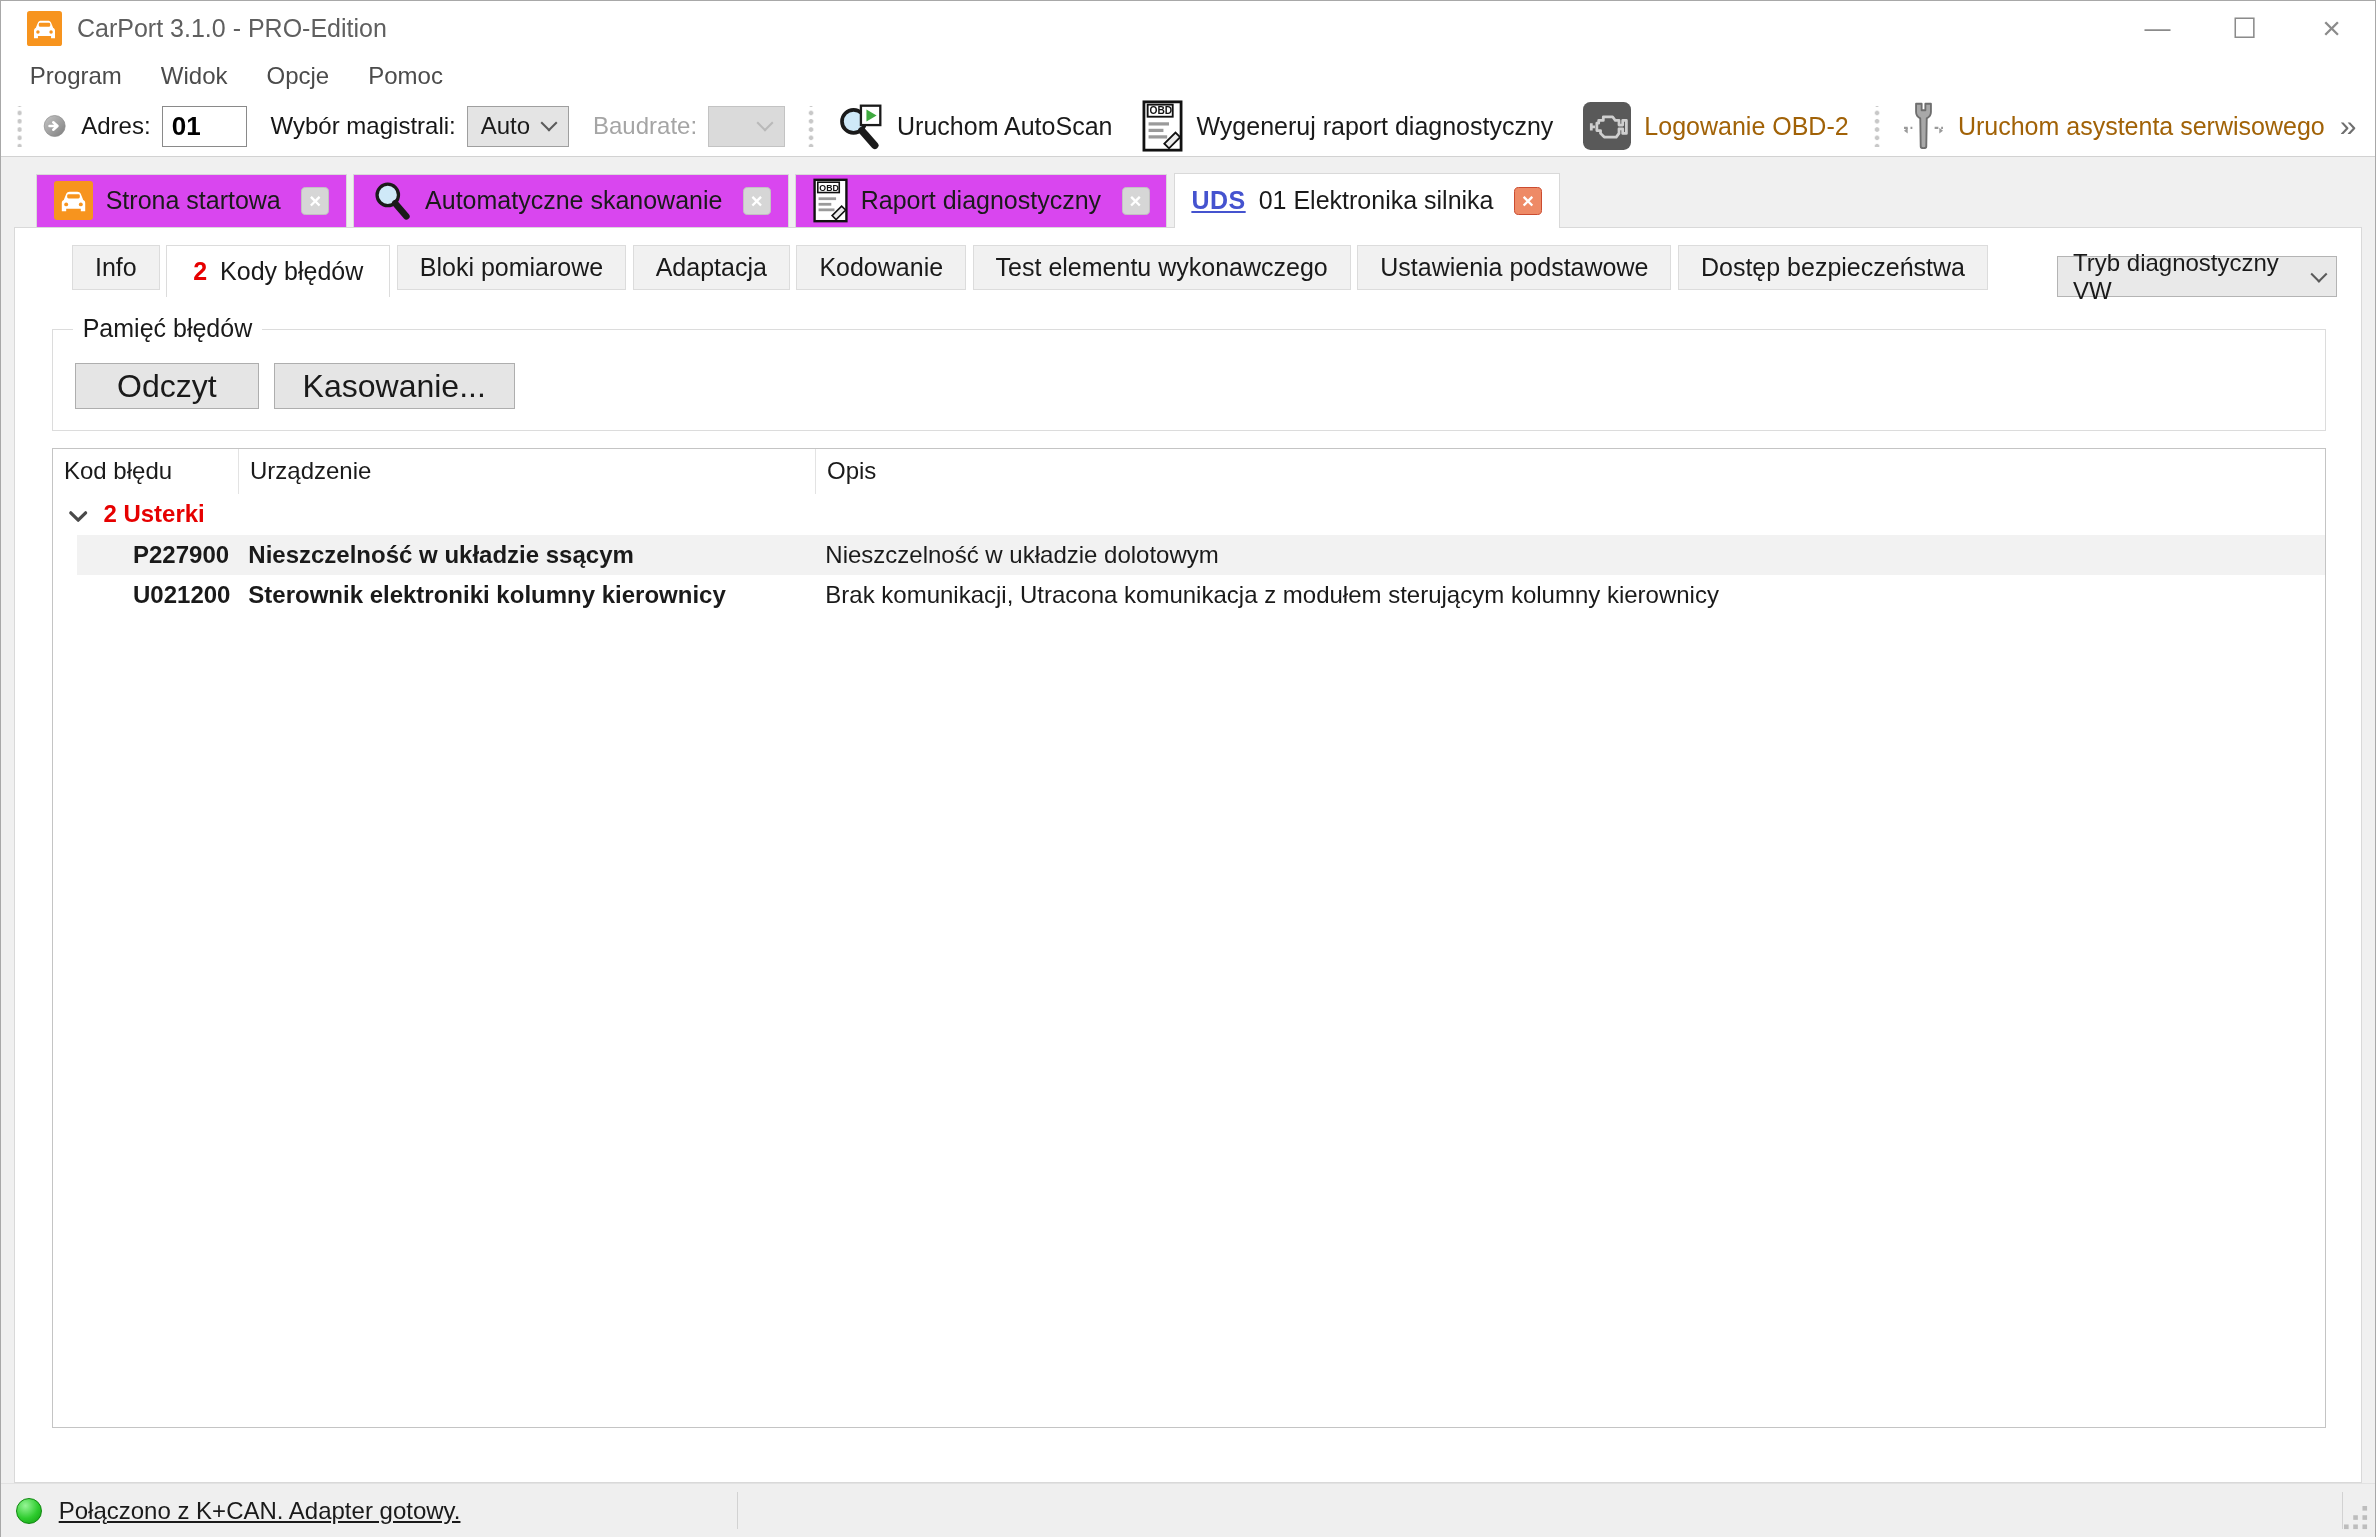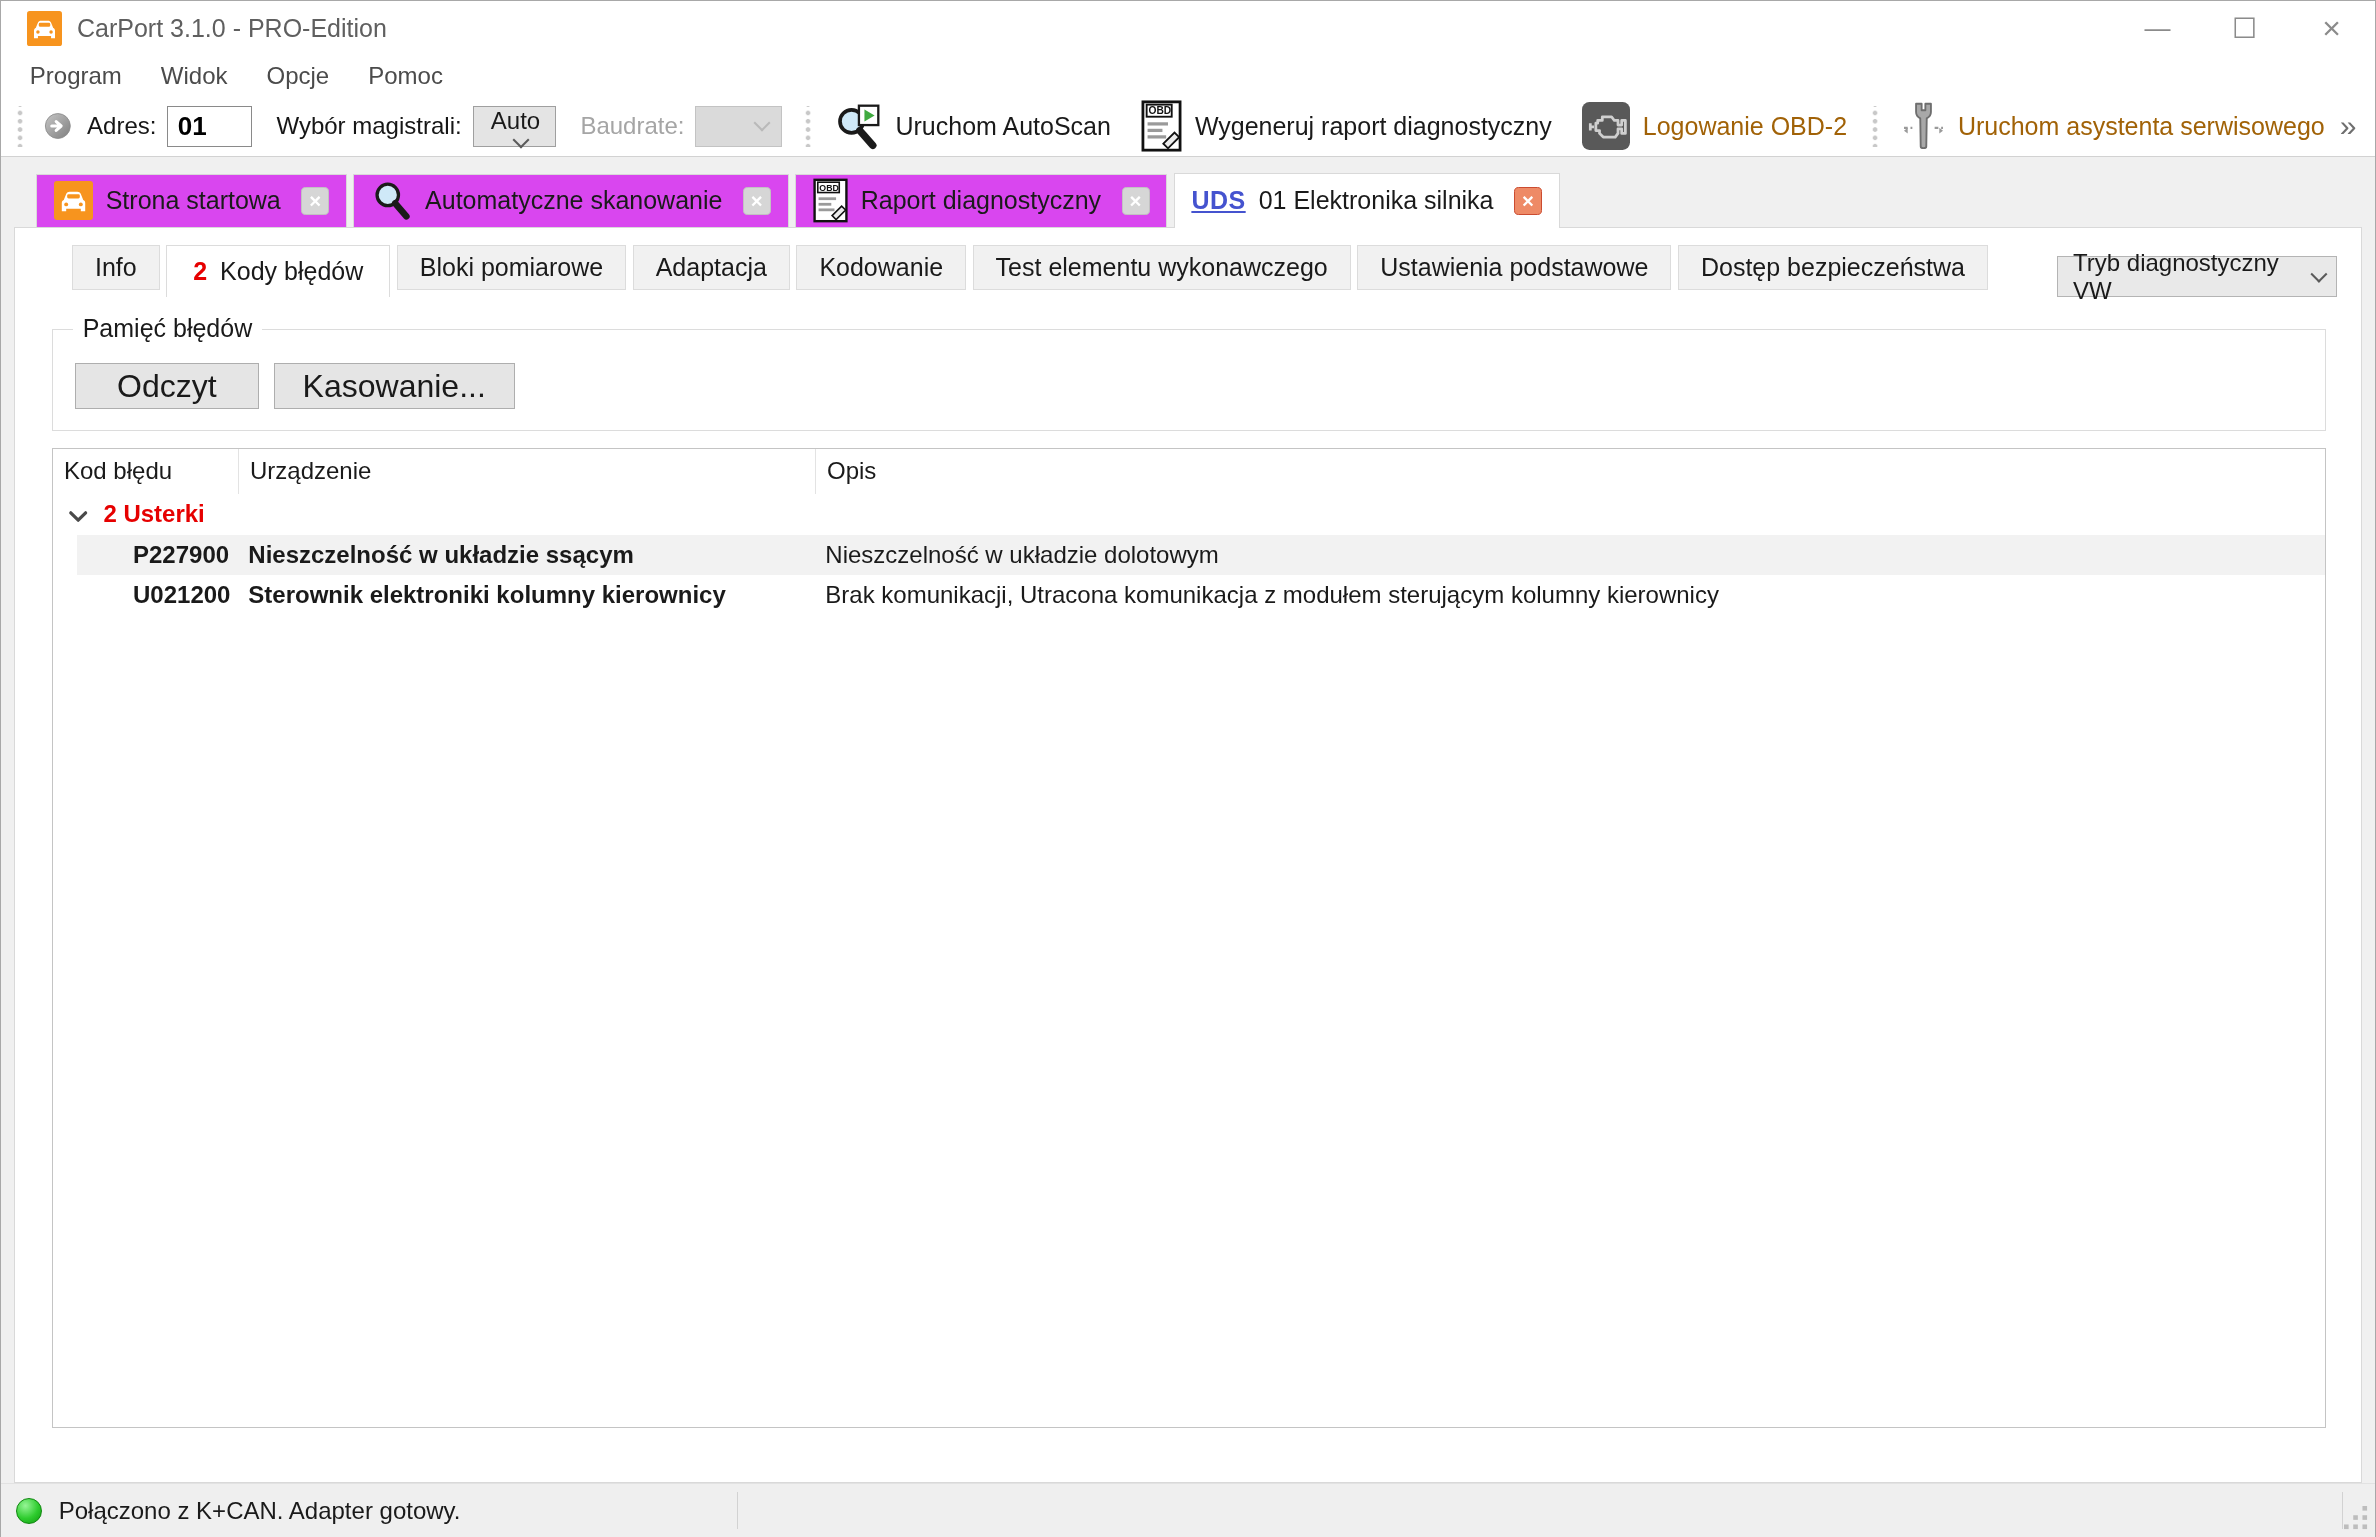--- a/index.html
+++ b/index.html
@@ -29,21 +29,21 @@
   .toolbar { height:61px; flex:0 0 auto; display:flex; align-items:center; background:#fff; border-bottom:0.9px solid #d2d2d2; padding:0 5.6px; }
   .grip { width:16.7px; height:41px; margin:0 7.4px;
     background-image:radial-gradient(circle,#c8c8c8 2px,transparent 2.6px);
     background-size:8.3px 8.3px; background-position:1.9px 2.8px; }
   .go-btn { width:46px; height:46px; margin:0 15px 0 13px; }
   .tb-label { font-size:24px; color:#161616; margin-right:11px; white-space:nowrap; }
   .tb-label.ml { margin-left:24px; }
   .tb-label.dim { color:#a5a5a5; }
   .addr-input { width:85px; height:41px; border:0.9px solid #8a8a8a; font-weight:bold; font-size:26px; padding-left:9.3px; font-family:inherit; color:#000; }
   .combo { height:41px; background:#e4e4e4; border:0.9px solid #9f9f9f; display:flex; align-items:center; justify-content:space-between; padding:0 11px 0 13px; font-size:24px; }
-  .combo.w-bus { width:122px;flex-direction:column; }
+  .combo.w-bus { width:122px; }
   .combo.w-baud { width:126px; }
   .combo .chev { width:12px; height:12px; border-right:2.3px solid #5a5a5a; border-bottom:2.3px solid #5a5a5a; transform:rotate(45deg); margin:-5.6px 1.9px 0 13px; flex:0 0 auto; }
   .combo.disabled { background:#dadada; border-color:#c3c3c3; color:#b5b5b5; }
   .combo.disabled .chev { border-color:#b9b9b9; }
   .tb-btn { display:flex; align-items:center; gap:13px; padding:0 15px; font-size:25px; height:56px; white-space:nowrap; }
   .tb-btn.dim { color:#a16207; }
   .tb-spacer { flex:1; }
   .overflow { color:#6f6f6f; font-size:30px; padding-right:13px; }
 
   
@@ -87,21 +87,21 @@
   .row { display:flex; height:40px; align-items:center; }
   .row.shaded { background:linear-gradient(90deg,#ffffff 24px,#f2f2f2 24px); }
   .cell-code { width:186px; padding-left:80px; font-weight:bold; }
   .cell-dev { width:577px; padding-left:9.3px; font-weight:bold; }
   .cell-desc { flex:1; padding-left:9.3px; }
 
   
   .statusbar { height:54px; flex:0 0 auto; background:#efefef; border-top:0.9px solid #e2e2e2; display:flex; align-items:center; padding-left:15px; position:relative; }
   .status-dot { width:26px; height:26px; border-radius:50%; flex:0 0 auto;
     background:radial-gradient(circle at 35% 28%,#96f596,#2ecc2e 55%,#109a10); border:0.9px solid #0d870d; margin-right:16.7px; }
-  .status-text { font-size:24px; }
+  .status-text { font-size:24px;text-decoration:underline; }
   .sbar-sep { position:absolute; top:8.3px; height:37px; width:0.9px; background:#d2d2d2; }
   .sbar-sep.s1 { left:736px; }
   .sbar-sep.s2 { left:2341px; }
   .resize-grip { position:absolute; right:7.4px; bottom:7.4px; }
 </style>
 </head>
 <body>
 
 <div class="titlebar">
   <svg class="app-icon" viewBox="0 0 40 40">

